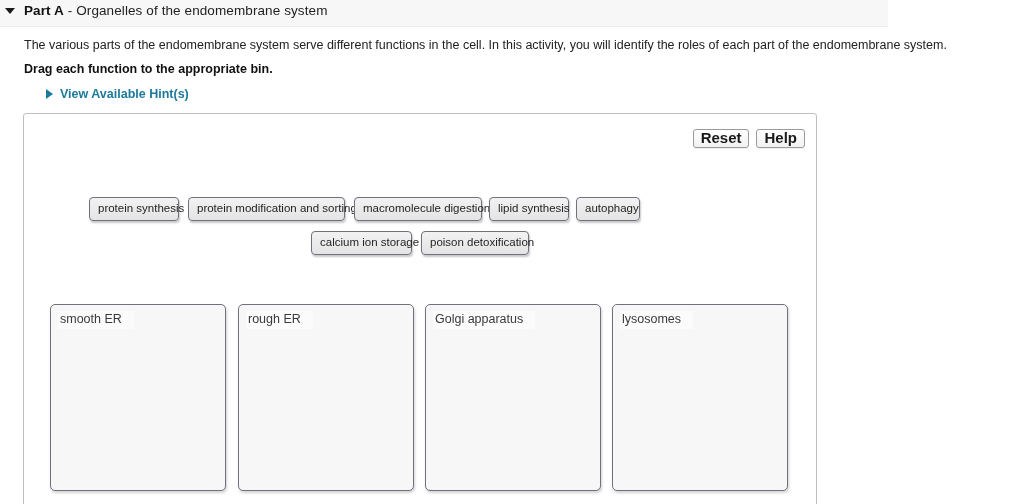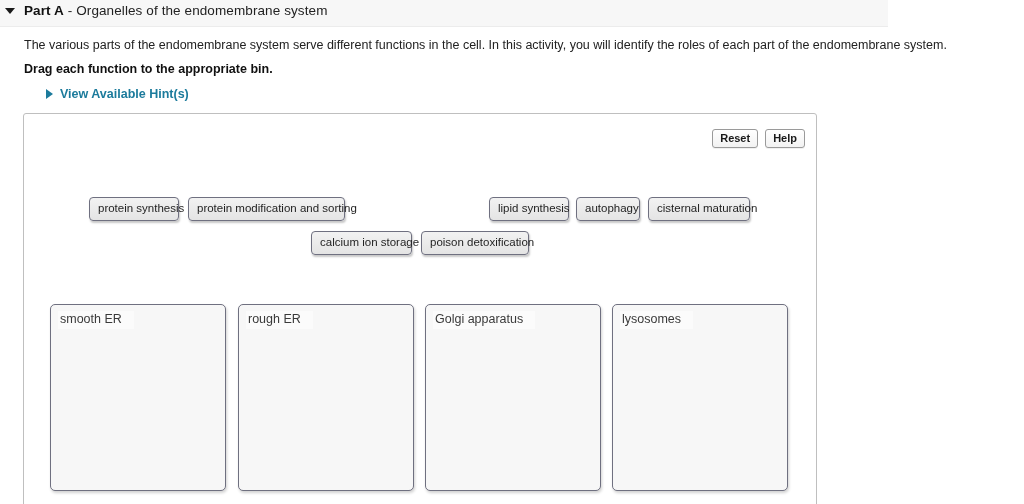--- a/index.html
+++ b/index.html
@@ -116,21 +116,21 @@
 
   .panel-toolbar {
     position: absolute;
     right: 11px;
     top: 15px;
     display: flex;
     gap: 7px;
   }
   .tool-btn {
     font-family: "Liberation Sans", sans-serif;
-    font-size: 11px;
+    font-size: 15px;
     font-weight: bold;
     color: #1a1a1a;
     background: linear-gradient(#ffffff, #f2f2f2);
     border: 1px solid #9a9a9a;
     border-radius: 3px;
     padding: 2px 7px 3px 7px;
     line-height: 12px;
     cursor: pointer;
     box-shadow: 0 1px 0 rgba(0,0,0,0.06);
   }
@@ -205,23 +205,23 @@
 <div class="activity-panel">
 
   <div class="panel-toolbar">
     <button class="tool-btn">Reset</button>
     <button class="tool-btn">Help</button>
   </div>
 
   <div class="tiles-area" id="tiles-area">
       <div class="tile" style="left: 65px; top: 83px; width: 90px;">protein synthesis</div>
       <div class="tile" style="left: 164px; top: 83px; width: 157px;">protein modification and sorting</div>
+      <div class="tile" style="left: 330px; top: 83px; width: 128px;">macromolecule digestion</div>
       <div class="tile" style="left: 465px; top: 83px; width: 80px;">lipid synthesis</div>
       <div class="tile" style="left: 552px; top: 83px; width: 64px;">autophagy</div>
-      <div class="tile" style="left: 624px; top: 83px; width: 102px;">cisternal maturation</div>
       <div class="tile" style="left: 287px; top: 117px; width: 101px;">calcium ion storage</div>
       <div class="tile" style="left: 397px; top: 117px; width: 108px;">poison detoxification</div>
     </div>
 
   <div id="bins-area">
       <div class="bin" style="left: 26px;">
         <div class="bin-label">smooth ER</div>
       </div>
       <div class="bin" style="left: 214px;">
         <div class="bin-label">rough ER</div>

